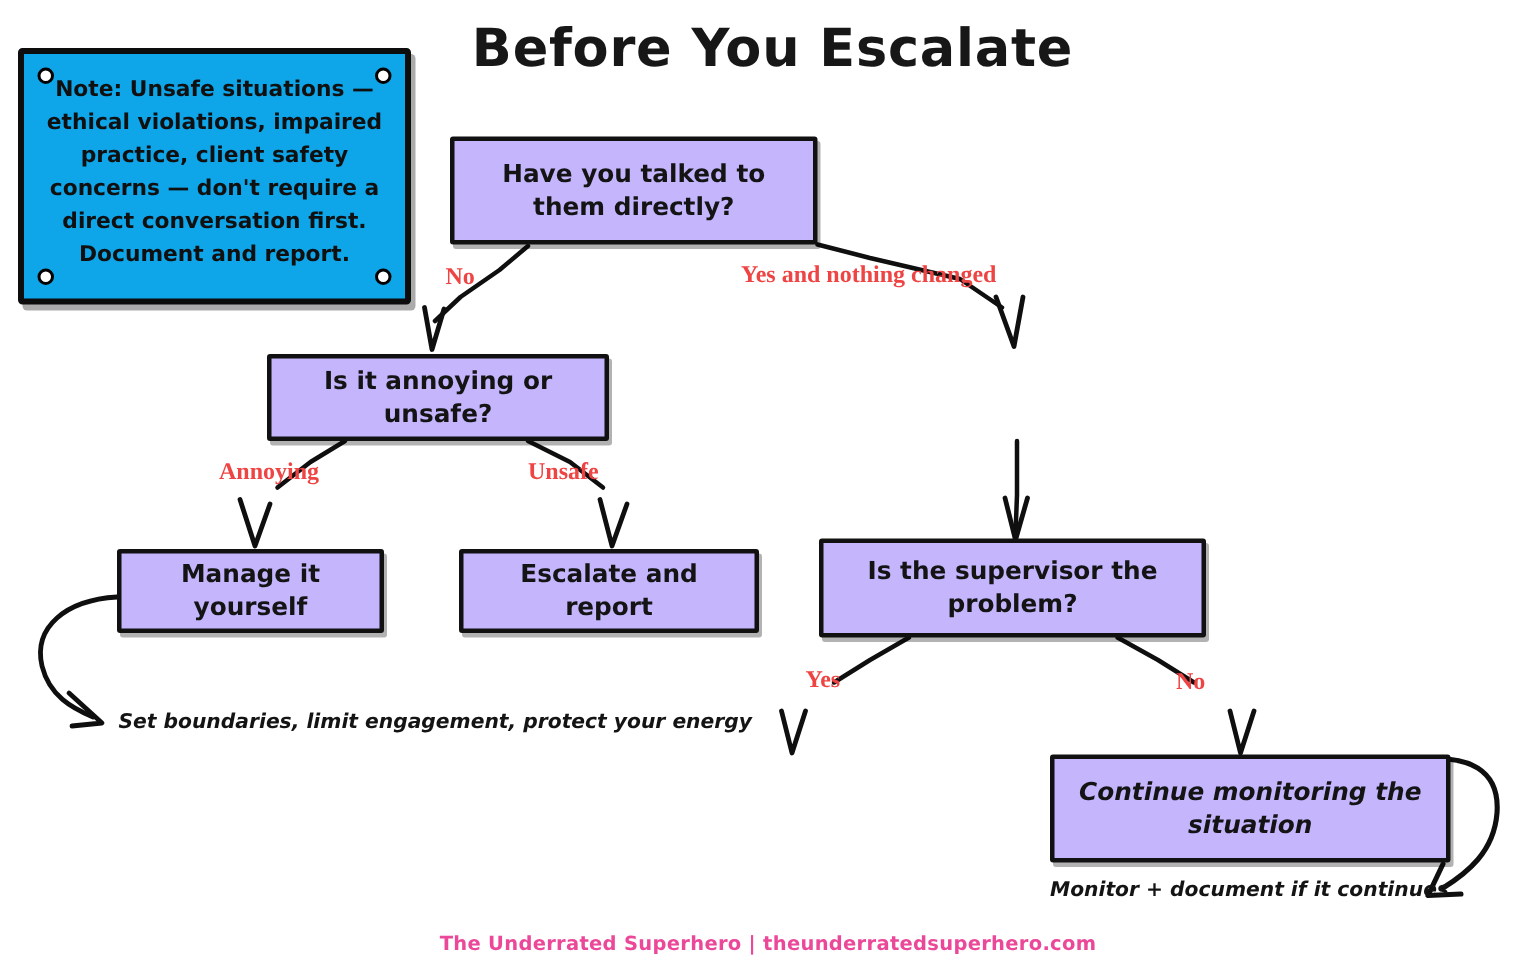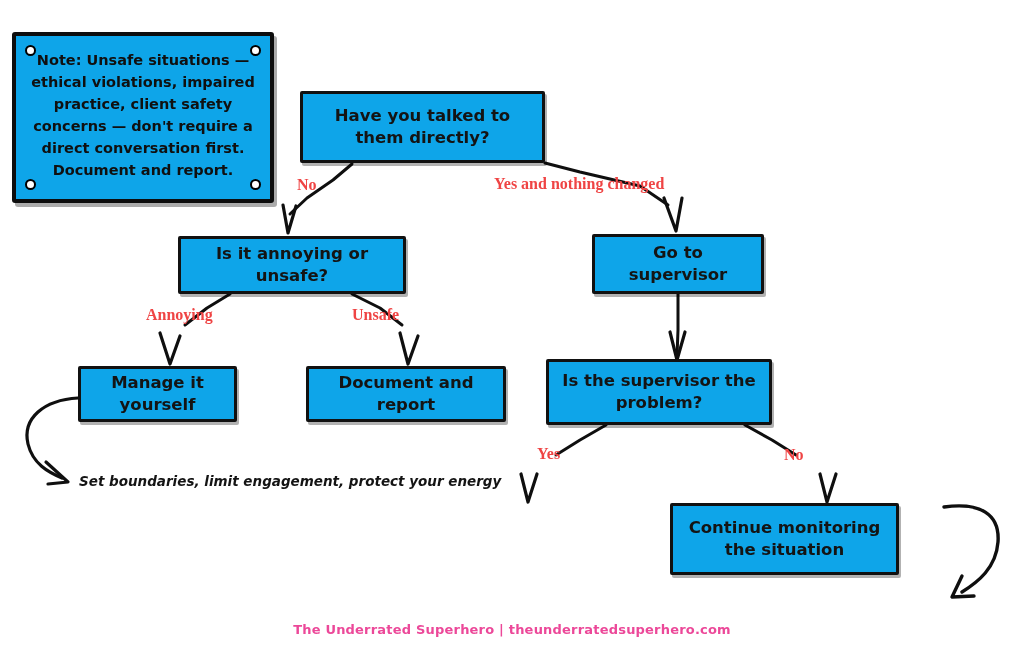--- a/index.html
+++ b/index.html
@@ -33,21 +33,21 @@
     font-size: 35px;
     font-weight: 700;
     color: #171717;
     letter-spacing: 0.5px;
     line-height: 1;
     font-family: "DejaVu Sans", sans-serif;
   }
   
   .node {
     position: absolute;
-    background: #0ea5e9;
+    background: #c4b5fd;
     border: 3px solid #111111;
     box-sizing: border-box;
     display: flex;
     align-items: center;
     justify-content: center;
     text-align: center;
     font-family: "DejaVu Sans", sans-serif;
     font-weight: 700;
     font-size: 16.5px;
     line-height: 1.35;
@@ -138,20 +138,21 @@
     stroke: #0f0f0f;
     stroke-linecap: round;
     stroke-linejoin: round;
   }
 </style>
 </head>
 <body>
 
 <div id="stage">
 
+  <div id="title" class="hand">Before You Escalate</div>
 
   <div id="note">
     <div class="screw tl"></div>
     <div class="screw tr"></div>
     <div class="screw bl"></div>
     <div class="screw br"></div>
     <div id="note-text">Note: Unsafe situations — ethical violations, impaired practice, client safety concerns — don't require a direct conversation first. Document and report.</div>
   </div>
 
   <svg id="wires" viewBox="0 0 1024 652">
@@ -185,51 +186,49 @@
   </svg>
 
   <div class="node" style="left:300px; top:91px;  width:245px; height:72px;">
     <span>Have you talked to them directly?</span>
   </div>
 
   <div class="node" style="left:178px; top:236px; width:228px; height:58px;">
     <span>Is it annoying or unsafe?</span>
   </div>
 
-  <div class="node" style="left:592px; top:234px; width:172px; height:60px;">
-    <span>Go to supervisor</span>
-  </div>
-
-  <div class="node" style="left:78px;  top:366px; width:159px; height:56px;">
+
+  <div class="node" style="left:78px;  top:366px; width:178px; height:56px;">
     <span>Manage it yourself</span>
   </div>
 
   <div class="node" style="left:306px; top:366px; width:200px; height:56px;">
-    <span>Document and report</span>
-  </div>
-
-  <div class="node" style="left:546px; top:359px; width:226px; height:66px;">
+    <span>Escalate and report</span>
+  </div>
+
+  <div class="node" style="left:546px; top:359px; width:258px; height:66px;">
     <span>Is the supervisor the problem?</span>
   </div>
 
 
-  <div class="node" style="left:670px; top:503px; width:229px; height:72px;">
+  <div class="node" style="left:700px; top:503px; width:267px; height:72px;font-style:italic;">
     <span>Continue monitoring the situation</span>
   </div>
 
   <div class="edge-label" style="left:297px; top:176px;">No</div>
 
   <div class="edge-label" style="left:494px; top:175px;">Yes and nothing changed</div>
 
   <div class="edge-label" style="left:146px; top:306px;">Annoying</div>
 
   <div class="edge-label" style="left:352px; top:306px;">Unsafe</div>
 
   <div class="edge-label" style="left:537px; top:445px;">Yes</div>
 
   <div class="edge-label" style="left:784px; top:446px;">No</div>
 
   <div class="annot" style="left:79px; top:473px;">Set boundaries, limit engagement, protect your energy</div>
 
+  <div class="annot" style="left:700px; top:585px;">Monitor + document if it continues</div>
 
   <div id="footer">The Underrated Superhero | theunderratedsuperhero.com</div>
 
 </div>
 
 </body></html>

